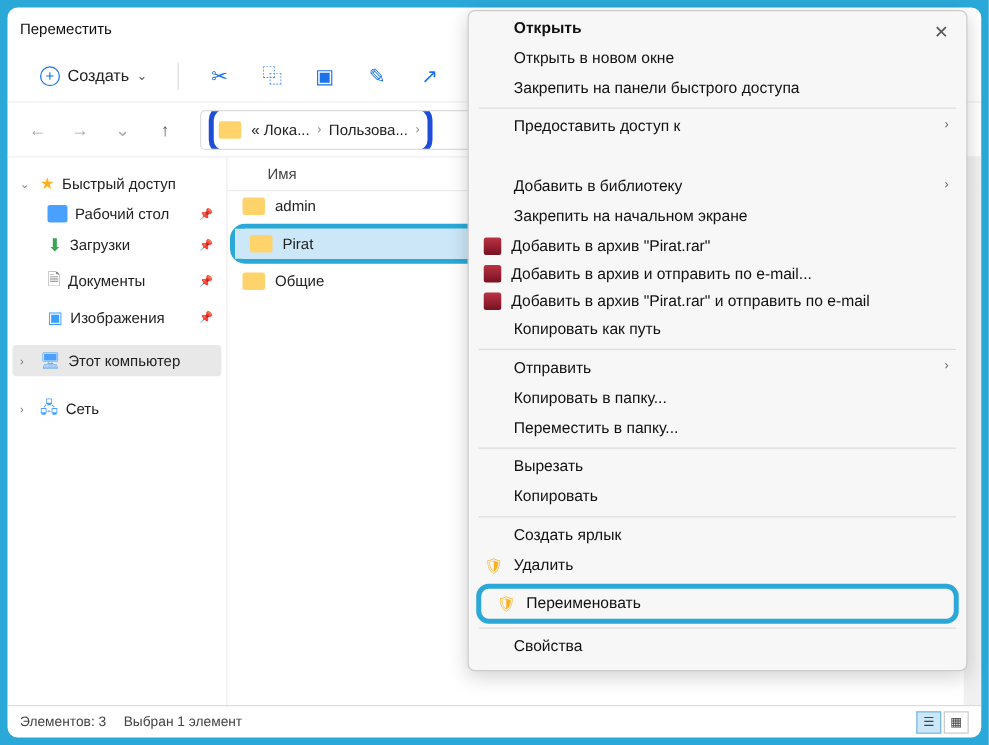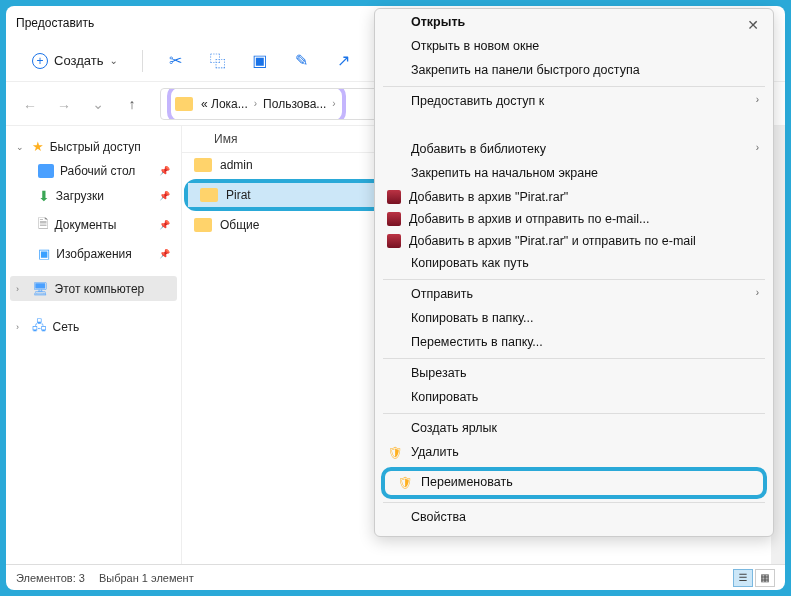--- a/index.html
+++ b/index.html
@@ -10,21 +10,21 @@
   .new-btn { display: flex; align-items: center; gap: 6px; font-size: 13px; color: #222; padding: 4px 8px; border-radius: 4px; cursor: pointer; }
   .new-btn .plus { width: 16px; height: 16px; border: 1.5px solid #1a73e8; border-radius: 50%; display: flex; align-items: center; justify-content: center; color: #1a73e8; font-size: 12px; line-height: 1; }
   .new-btn .chev { font-size: 10px; color: #555; }
   .tb-sep { width: 1px; height: 22px; background: #ddd; margin: 0 8px; }
   .tb-icon { width: 34px; height: 30px; display: flex; align-items: center; justify-content: center; color: #1a73e8; font-size: 16px; cursor: pointer; border-radius: 4px; }
 
   .navbar { height: 44px; display: flex; align-items: center; padding: 0 10px; gap: 6px; border-bottom: 1px solid #eee; }
   .nav-arrow { width: 28px; height: 28px; display: flex; align-items: center; justify-content: center; color: #aaa; font-size: 14px; cursor: pointer; border-radius: 4px; }
   .nav-arrow.up { color: #555; }
   .breadcrumb-wrap { flex: 1; height: 32px; display: flex; align-items: center; border: 1px solid #ddd; border-radius: 4px; padding: 0 6px; margin: 0 8px; overflow: hidden; }
-  .breadcrumb-hl { border: 4px solid #c4b5fd; border-radius: 12px; padding: 2px 4px; display: flex; align-items: center; height: 40px; }
+  .breadcrumb-hl { border: 4px solid #1d4ed8; border-radius: 12px; padding: 2px 4px; display: flex; align-items: center; height: 40px; }
   .bc-folder { width: 18px; height: 14px; background: #ffd36b; border-radius: 2px; margin-right: 4px; }
   .bc-item { font-size: 12px; color: #222; padding: 2px 4px; cursor: pointer; }
   .bc-sep { color: #888; font-size: 10px; padding: 0 2px; }
 
   .body { display: flex; flex: 1; min-height: 0; }
   .sidebar { width: 176px; padding: 8px 4px; border-right: 1px solid #eee; overflow-y: auto; }
   .side-item { display: flex; align-items: center; gap: 6px; padding: 5px 6px; font-size: 12px; color: #222; cursor: pointer; border-radius: 3px; }
   .side-item.sel { background: #e8e8e8; }
   .side-child { padding-left: 28px; }
   .side-expand { width: 10px; font-size: 9px; color: #777; }
@@ -63,21 +63,21 @@
   .ctx-hl { border: 4px solid #2aa9d8; border-radius: 10px; margin: 2px 6px; }
 
   .side-scrollbar { position:absolute; right:0; top:0; width:14px; height:100%; background:#f0f0f0; }
 </style>
 </head>
 <body>
 
 <div class="window">
 
   <div class="titlebar">
-    <span>Предоставить</span>
+    <span>Переместить</span>
   </div>
 
   <div class="toolbar">
     <div class="new-btn">
       <span class="plus">+</span>
       <span>Создать</span>
       <span class="chev">⌄</span>
     </div>
     <div class="tb-sep"></div>
     <div class="tb-icon">✂</div>

